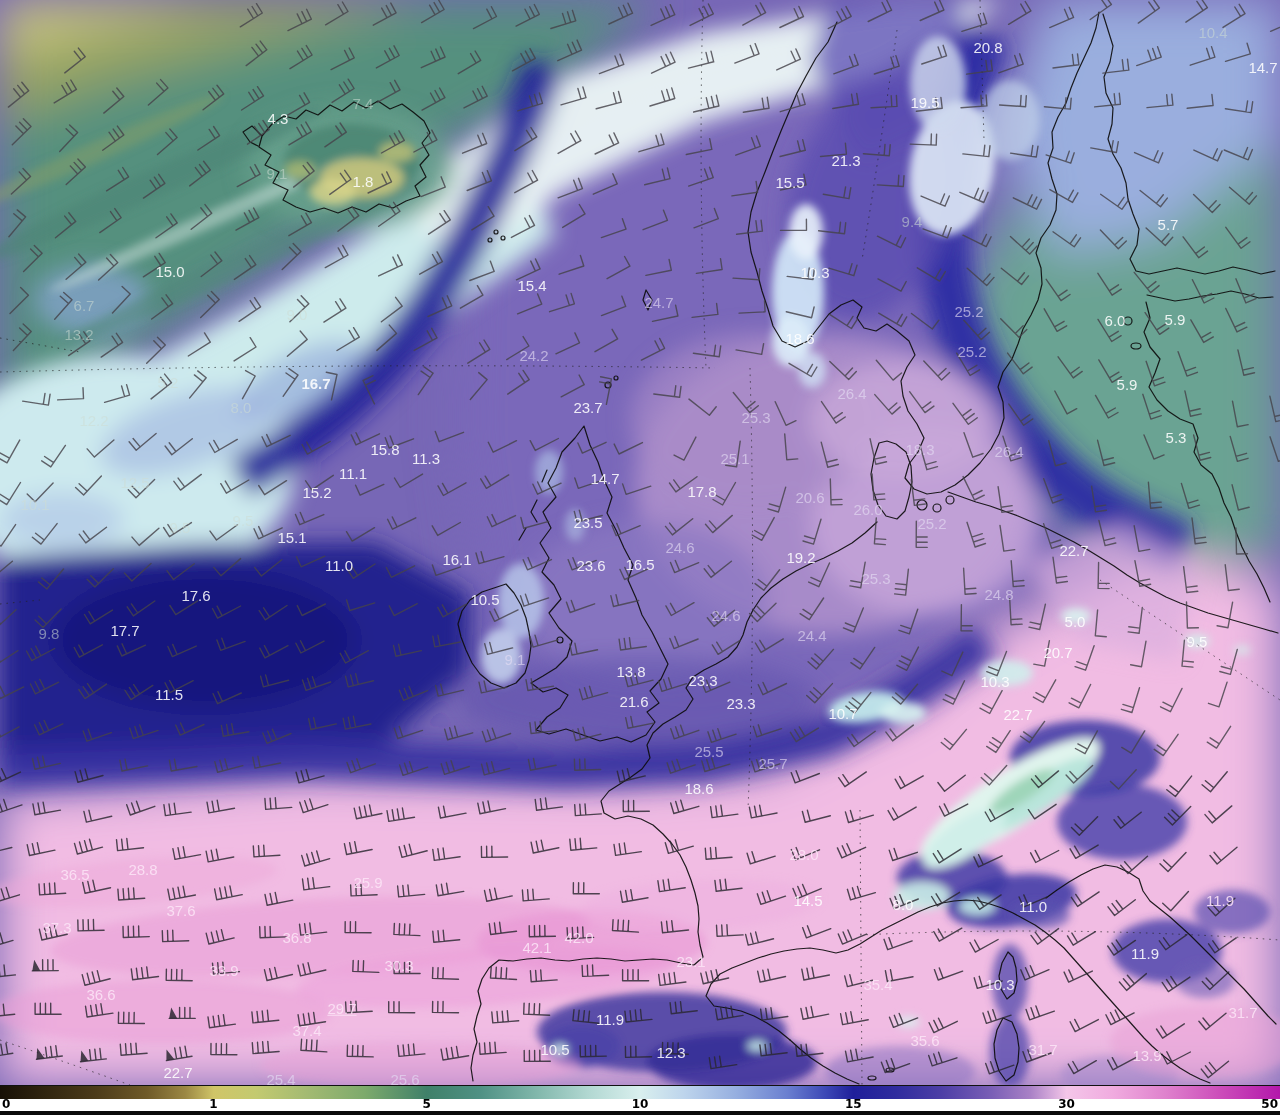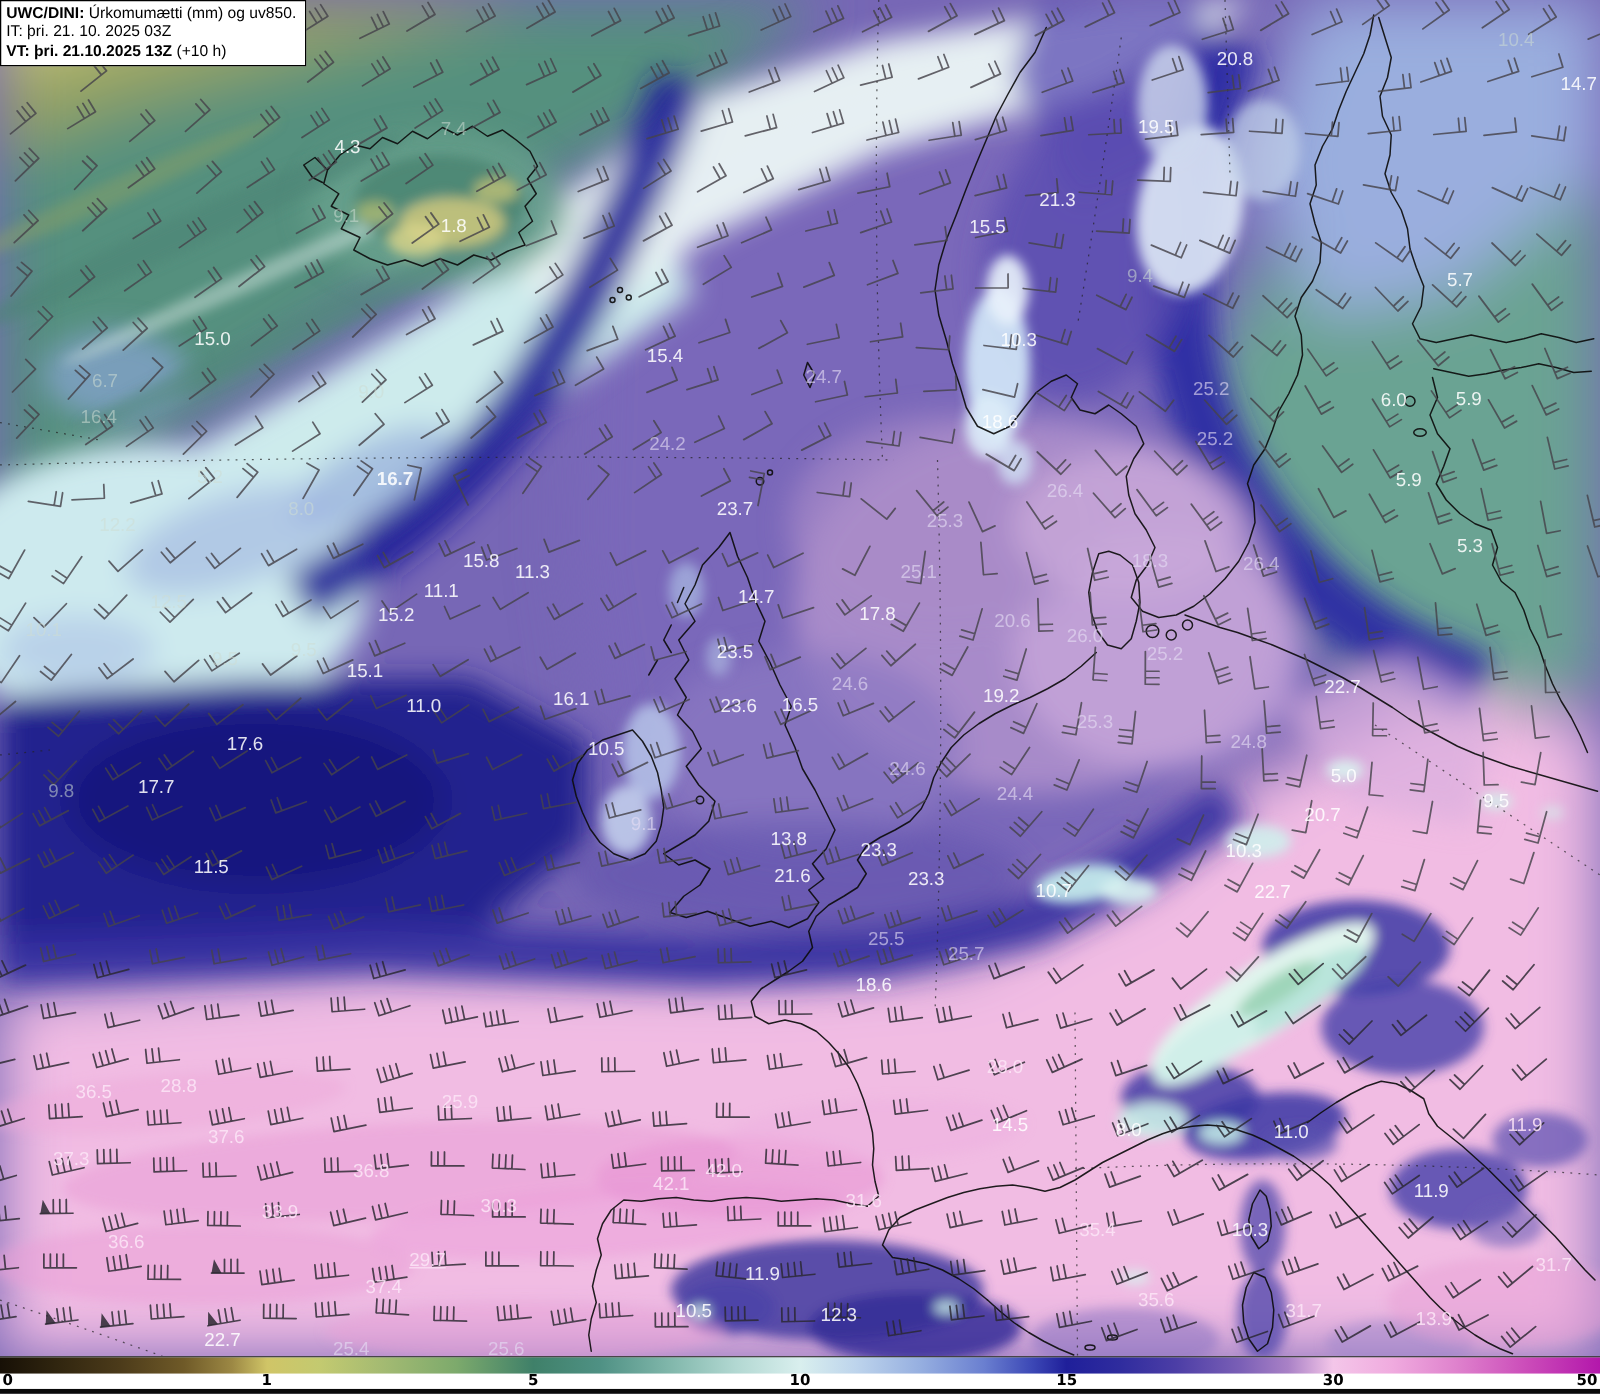--- a/index.html
+++ b/index.html
@@ -195,21 +195,21 @@
         </g>
     </svg>
 
     <div class="labels-layer">
         <span class="mlabel tone-w" style="left: 278px; top: 119px;">4.3</span>
         <span class="mlabel tone-g" style="left: 363px; top: 104px;">7.4</span>
         <span class="mlabel tone-w" style="left: 363px; top: 182px;">1.8</span>
         <span class="mlabel tone-g" style="left: 277px; top: 174px;">9.1</span>
         <span class="mlabel tone-w" style="left: 170px; top: 272px;">15.0</span>
         <span class="mlabel tone-g" style="left: 84px; top: 306px;">6.7</span>
-        <span class="mlabel tone-g" style="left: 79px; top: 335px;">16.4</span>
+        <span class="mlabel tone-g" style="left: 79px; top: 335px;">13.2</span>
         <span class="mlabel tone-g" style="left: 297px; top: 315px;">9.0</span>
         <span class="mlabel tone-w" style="left: 316px; top: 384px; font-weight: bold;">16.7</span>
         <span class="mlabel tone-g" style="left: 168px; top: 383px;">5.2</span>
         <span class="mlabel tone-g" style="left: 241px; top: 408px;">8.0</span>
         <span class="mlabel tone-g" style="left: 94px; top: 421px;">12.2</span>
         <span class="mlabel tone-g" style="left: 135px; top: 483px;">12.5</span>
         <span class="mlabel tone-w" style="left: 385px; top: 450px;">15.8</span>
         <span class="mlabel tone-w" style="left: 426px; top: 459px;">11.3</span>
         <span class="mlabel tone-w" style="left: 353px; top: 474px;">11.1</span>
         <span class="mlabel tone-w" style="left: 317px; top: 493px;">15.2</span>
@@ -275,21 +275,21 @@
         <span class="mlabel tone-p" style="left: 812px; top: 636px;">24.4</span>
         <span class="mlabel tone-w" style="left: 801px; top: 558px;">19.2</span>
         <span class="mlabel tone-w" style="left: 843px; top: 714px;">10.7</span>
         <span class="mlabel tone-p" style="left: 709px; top: 752px;">25.5</span>
         <span class="mlabel tone-p" style="left: 773px; top: 764px;">25.7</span>
         <span class="mlabel tone-w" style="left: 699px; top: 789px;">18.6</span>
         <span class="mlabel tone-f" style="left: 804px; top: 855px;">28.0</span>
         <span class="mlabel tone-w" style="left: 808px; top: 901px;">14.5</span>
         <span class="mlabel tone-f" style="left: 579px; top: 938px;">42.0</span>
         <span class="mlabel tone-f" style="left: 537px; top: 948px;">42.1</span>
-        <span class="mlabel tone-f" style="left: 691px; top: 962px;">31.6</span>
+        <span class="mlabel tone-f" style="left: 691px; top: 962px;">23.1</span>
         <span class="mlabel tone-w" style="left: 610px; top: 1020px;">11.9</span>
         <span class="mlabel tone-w" style="left: 555px; top: 1050px;">10.5</span>
         <span class="mlabel tone-w" style="left: 671px; top: 1053px;">12.3</span>
         <span class="mlabel tone-w" style="left: 178px; top: 1073px;">22.7</span>
         <span class="mlabel tone-p" style="left: 281px; top: 1080px;">25.4</span>
         <span class="mlabel tone-p" style="left: 405px; top: 1080px;">25.6</span>
         <span class="mlabel tone-f" style="left: 75px; top: 875px;">36.5</span>
         <span class="mlabel tone-f" style="left: 143px; top: 870px;">28.8</span>
         <span class="mlabel tone-f" style="left: 368px; top: 883px;">25.9</span>
         <span class="mlabel tone-f" style="left: 181px; top: 911px;">37.6</span>
@@ -306,25 +306,20 @@
         <span class="mlabel tone-w" style="left: 1000px; top: 985px;">10.3</span>
         <span class="mlabel tone-f" style="left: 878px; top: 985px;">35.4</span>
         <span class="mlabel tone-f" style="left: 925px; top: 1041px;">35.6</span>
         <span class="mlabel tone-f" style="left: 1043px; top: 1050px;">31.7</span>
         <span class="mlabel tone-f" style="left: 1147px; top: 1056px;">13.9</span>
         <span class="mlabel tone-f" style="left: 1243px; top: 1013px;">31.7</span>
         <span class="mlabel tone-f" style="left: 1220px; top: 901px;">11.9</span>
       </div>
   </div>
 
-  <div class="info-box">
-    <div><b>UWC/DINI:</b><span> Úrkomumætti (mm) og uv850.</span></div>
-    <div><span>IT: þri. 21. 10. 2025 03Z</span></div>
-    <div><b>VT: þri. 21.10.2025 13Z</b><span> (+10 h)</span></div>
-  </div>
 
   <div class="legend">
     <div class="legend-topline"></div>
     <div class="legend-bar" style="background: linear-gradient(to right, rgb(23, 16, 6) 0%, rgb(48, 37, 15) 3.5%, rgb(76, 59, 26) 7.5%, rgb(111, 90, 40) 11.5%, rgb(156, 136, 68) 14.5%, rgb(208, 197, 103) 16.7%, rgb(195, 202, 112) 20%, rgb(163, 186, 114) 24%, rgb(125, 170, 108) 28.5%, rgb(63, 128, 105) 33.33%, rgb(79, 145, 132) 37.5%, rgb(130, 184, 172) 42%, rgb(178, 216, 210) 46%, rgb(217, 239, 238) 50%, rgb(189, 212, 236) 53.5%, rgb(150, 175, 224) 57.5%, rgb(106, 127, 208) 61.5%, rgb(60, 72, 182) 64.5%, rgb(31, 31, 154) 66.67%, rgb(47, 44, 158) 70%, rgb(76, 62, 166) 73.5%, rgb(122, 95, 182) 77.5%, rgb(169, 129, 198) 80.5%, rgb(244, 198, 233) 83.33%, rgb(240, 171, 223) 87%, rgb(223, 130, 205) 91%, rgb(203, 75, 185) 95.5%, rgb(179, 23, 171) 100%);"></div>
     <div class="legend-ticks">
         <span class="cbtick" style="left: 2px;">0</span>
         <span class="cbtick" style="left: 16.67%; transform: translateX(-50%);">1</span>
         <span class="cbtick" style="left: 33.33%; transform: translateX(-50%);">5</span>
         <span class="cbtick" style="left: 50%; transform: translateX(-50%);">10</span>
         <span class="cbtick" style="left: 66.67%; transform: translateX(-50%);">15</span>

